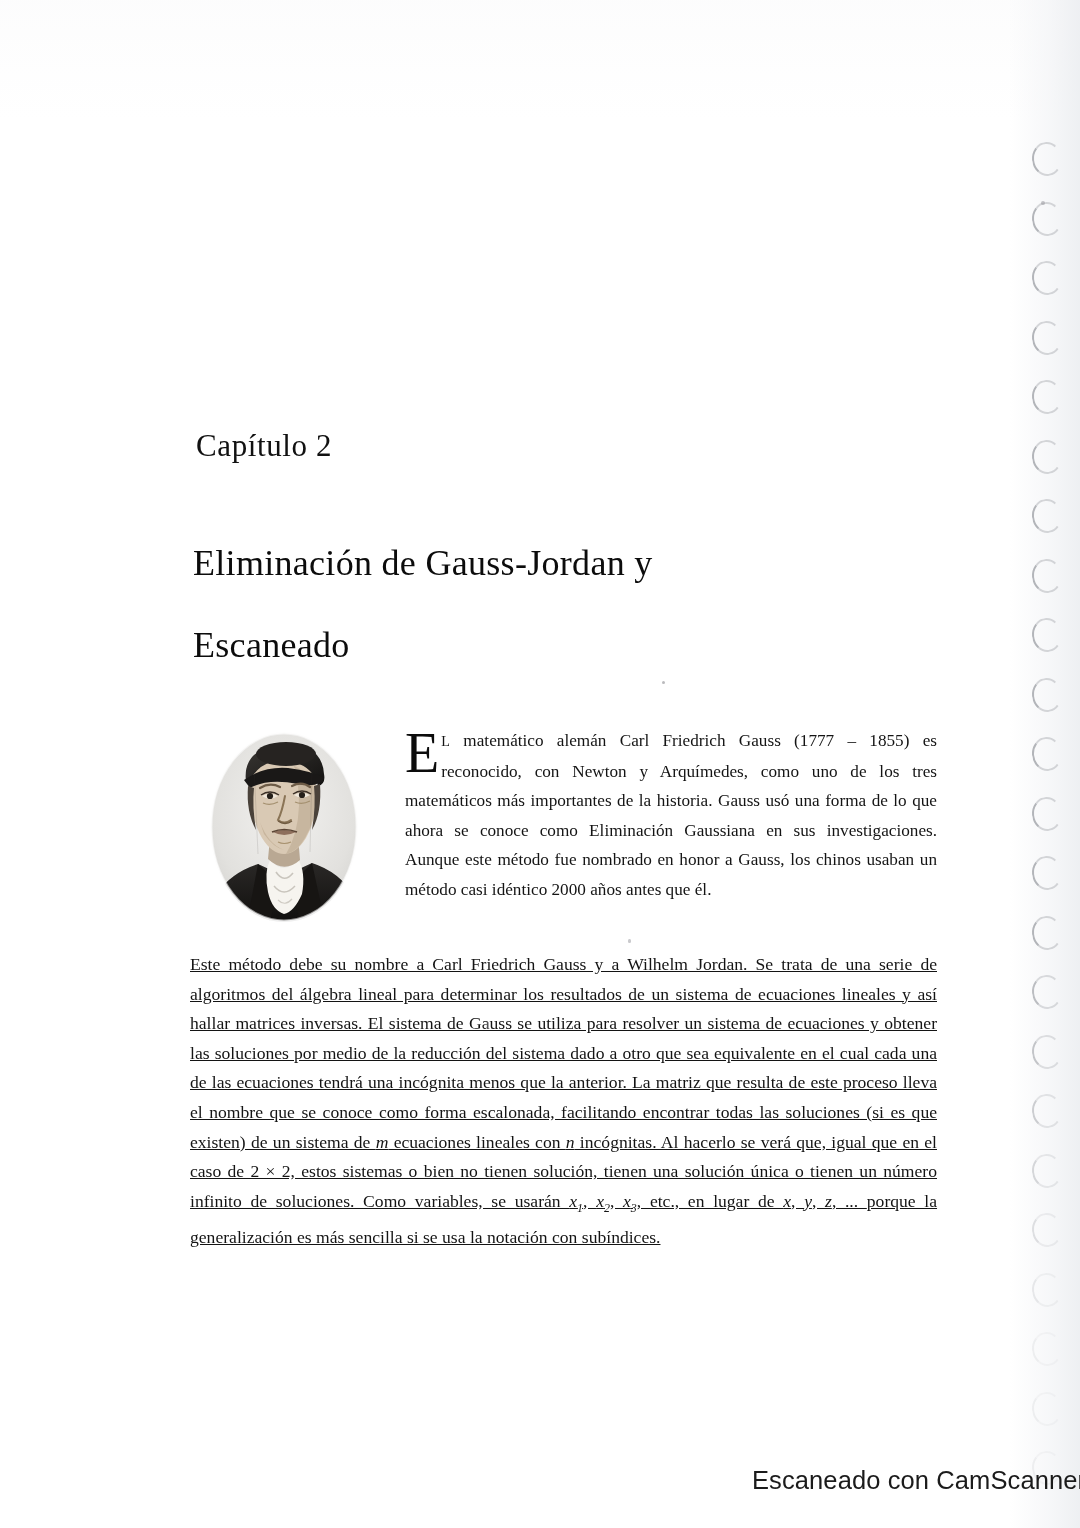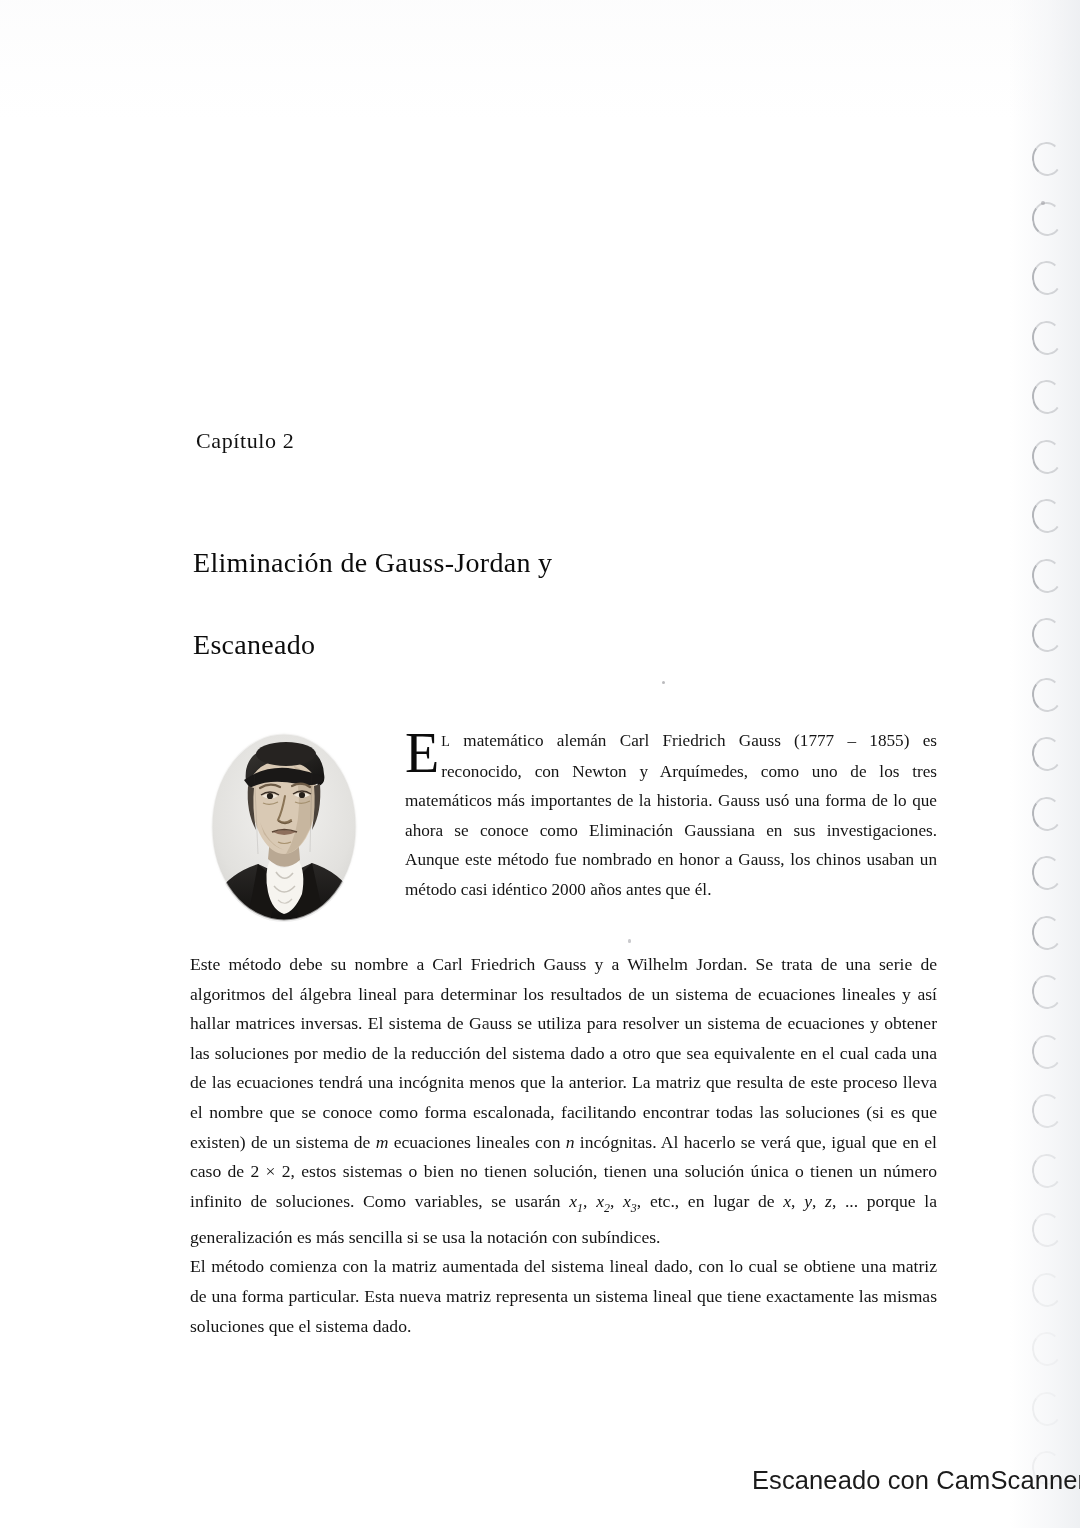--- a/index.html
+++ b/index.html
@@ -58,30 +58,30 @@
     border-top-color: rgba(120,124,132,0.28);
     border-bottom-color: rgba(120,124,132,0.28);
     transform: rotate(-6deg);
   }
 
   
   .chapter-label {
     position: absolute;
     left: 196px;
     top: 428px;
-    font-size: 22px;
+    font-size: 31px;
     letter-spacing: 0.6px;
     color: #111111;
   }
   .chapter-title {
     position: absolute;
     left: 193px;
     top: 522px;
     width: 700px;
-    font-size: 28px;
+    font-size: 36px;
     line-height: 82px;
     letter-spacing: 0.3px;
     color: #0c0c0c;
   }
 
   
   .portrait-wrap {
     position: absolute;
     left: 202px;
     top: 726px;
@@ -127,20 +127,21 @@
     top: 950px;
     width: 747px;
     font-size: 17.6px;
     line-height: 29.6px;
     text-align: justify;
     text-justify: inter-word;
     color: #141414;
   }
   .body-block p {
     margin: 0;
+    text-decoration: underline;
   }
   .body-block p + p {
     margin-top: 0px;
   }
   .mathvar {
     font-style: italic;
   }
   .mathvar sub {
     font-size: 0.68em;
     font-style: italic;
@@ -318,21 +319,20 @@
       <ellipse cx="82" cy="101" rx="76.5" ry="97.5" fill="none" stroke="#ffffff" stroke-width="8" opacity="0.85"></ellipse>
     </svg>
   </div>
 
   <div class="intro-block">
     <span class="dropcap">E</span><span class="smallcaps">L</span><span> matemático alemán Carl Friedrich Gauss (1777 – 1855) es reconocido, con Newton y Arquímedes, como uno de los tres matemáticos más importantes de la historia. Gauss usó una forma de lo que ahora se conoce como Eliminación Gaussiana en sus investigaciones. Aunque este método fue nombrado en honor a Gauss, los chinos usaban un método casi idéntico 2000 años antes que él.</span>
   </div>
 
   <div class="body-block">
     <p><span>Este método debe su nombre a Carl Friedrich Gauss y a Wilhelm Jordan. Se trata de una serie de algoritmos del álgebra lineal para determinar los resultados de un sistema de ecuaciones lineales y así hallar matrices inversas. El sistema de Gauss se utiliza para resolver un sistema de ecuaciones y obtener las soluciones por medio de la reducción del sistema dado a otro que sea equivalente en el cual cada una de las ecuaciones tendrá una incógnita menos que la anterior. La matriz que resulta de este proceso lleva el nombre que se conoce como forma escalonada, facilitando encontrar todas las soluciones (si es que existen) de un sistema de </span><span class="mathvar">m</span><span> ecuaciones lineales con </span><span class="mathvar">n</span><span> incógnitas. Al hacerlo se verá que, igual que en el caso de 2 × 2, estos sistemas o bien no tienen solución, tienen una solución única o tienen un número infinito de soluciones. Como variables, se usarán </span><span class="mathvar"><span>x</span><sub>1</sub></span><span>, </span><span class="mathvar"><span>x</span><sub>2</sub></span><span>, </span><span class="mathvar"><span>x</span><sub>3</sub></span><span>, etc., en lugar de </span><span class="mathvar">x</span><span>, </span><span class="mathvar">y</span><span>, </span><span class="mathvar">z</span><span>, ... </span><span>porque la generalización es más sencilla si se usa la notación con subíndices.</span></p>
-    <p>El método comienza con la matriz aumentada del sistema lineal dado, con lo cual se obtiene una matriz de una forma particular. Esta nueva matriz representa un sistema lineal que tiene exactamente las mismas soluciones que el sistema dado.</p>
   </div>
 
   <div class="speck"></div>
   <div class="speck2"></div>
   <div class="speck3"></div>
   <div class="speck4"></div>
 
   <div class="camscanner">Escaneado con CamScanner</div>
 
 </div>

